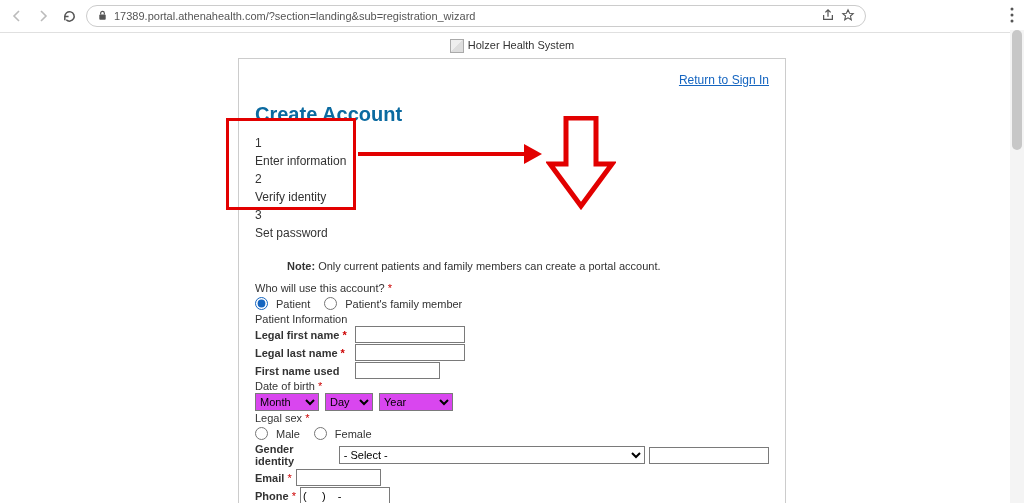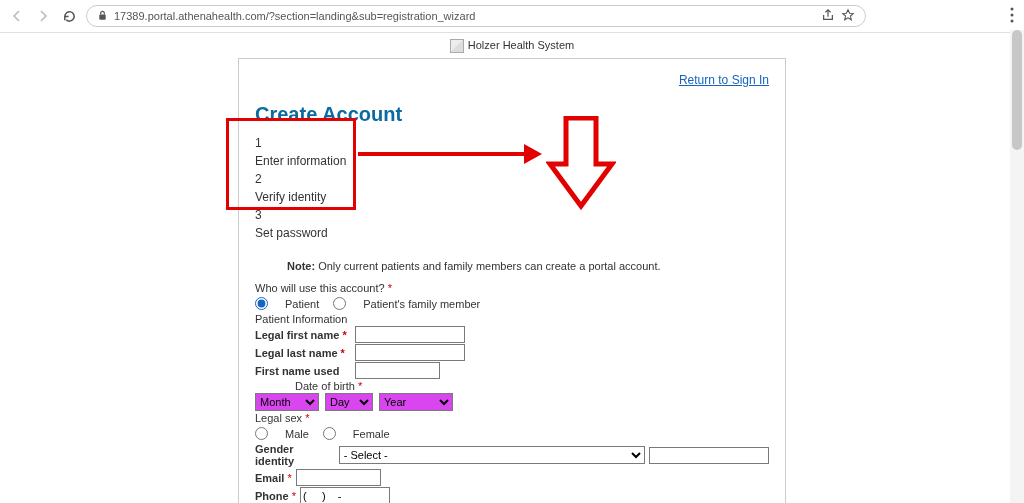--- a/index.html
+++ b/index.html
@@ -16,21 +16,21 @@
   .img-broken { width: 14px; height: 14px; border: 1px solid #aaa; display: inline-block; position: relative; background: linear-gradient(135deg,#eee 0 50%,#ddd 50% 100%); }
   .panel { width: 548px; margin: 0 auto; border: 1px solid #ccc; background: #fff; padding: 14px 16px 0 16px; position: relative; }
   .signin-link { position: absolute; right: 16px; top: 14px; color: #1565c0; text-decoration: underline; font-size: 12px; }
   .heading { color: #0b6aa0; font-size: 20px; font-weight: bold; margin: 30px 0 8px 0; }
   .steps { font-size: 12px; color: #333; line-height: 1.5; margin-bottom: 18px; }
   .note-row { font-size: 11px; color: #333; margin: 4px 0 10px 0; }
   .note-row b { color: #333; padding-left: 32px; }
   .q-label { font-size: 11px; color: #333; margin-top: 6px; }
   .req { color: #c00; }
   .radio-row { display: flex; gap: 14px; align-items: center; margin: 3px 0; font-size: 11px; }
-  .radio-row label { display: flex; align-items: center; gap: 17px; }
+  .radio-row label { display: flex; align-items: center; gap: 8px; }
   .section-sub { font-size: 11px; color: #333; margin-top: 2px; }
   .field-row { display: flex; align-items: center; gap: 4px; margin: 1px 0; font-size: 11px; }
   .field-row .lbl { min-width: 96px; font-weight: bold; color: #333; }
   .field-row .lbl.normal { font-weight: normal; }
   .text-input { height: 17px; border: 1px solid #7a7a7a; font-size: 11px; padding: 0 2px; }
   .w110 { width: 110px; }
   .w85 { width: 85px; }
   .sel { height: 18px; border: 1px solid #7a7a7a; font-size: 11px; background: #d946ef; }
   .dob-row select { margin-right: 2px; }
   .dob-row { margin-top: 1px; }
@@ -148,21 +148,21 @@
     </div>
     <div class="field-row">
       <span class="lbl"><span>Legal last name </span><span class="req">*</span></span>
       <input class="text-input w110" type="text" style="">
     </div>
     <div class="field-row">
       <span class="lbl">First name used</span>
       <input class="text-input w85" type="text" style="">
     </div>
 
-    <div class="q-label" style="margin-top:1px;margin-left:40px;">
+    <div class="q-label" style="margin-top:1px;">
       <span>Date of birth </span><span class="req">*</span>
     </div>
     <div class="field-row dob-row">
       <select class="sel" style="width:64px;"><option>Month</option></select>
       <select class="sel" style="width:48px;"><option>Day</option></select>
       <select class="sel" style="width:74px;"><option>Year</option></select>
     </div>
 
     <div class="legal-sex-lbl">
       <span>Legal sex </span><span class="req">*</span>

